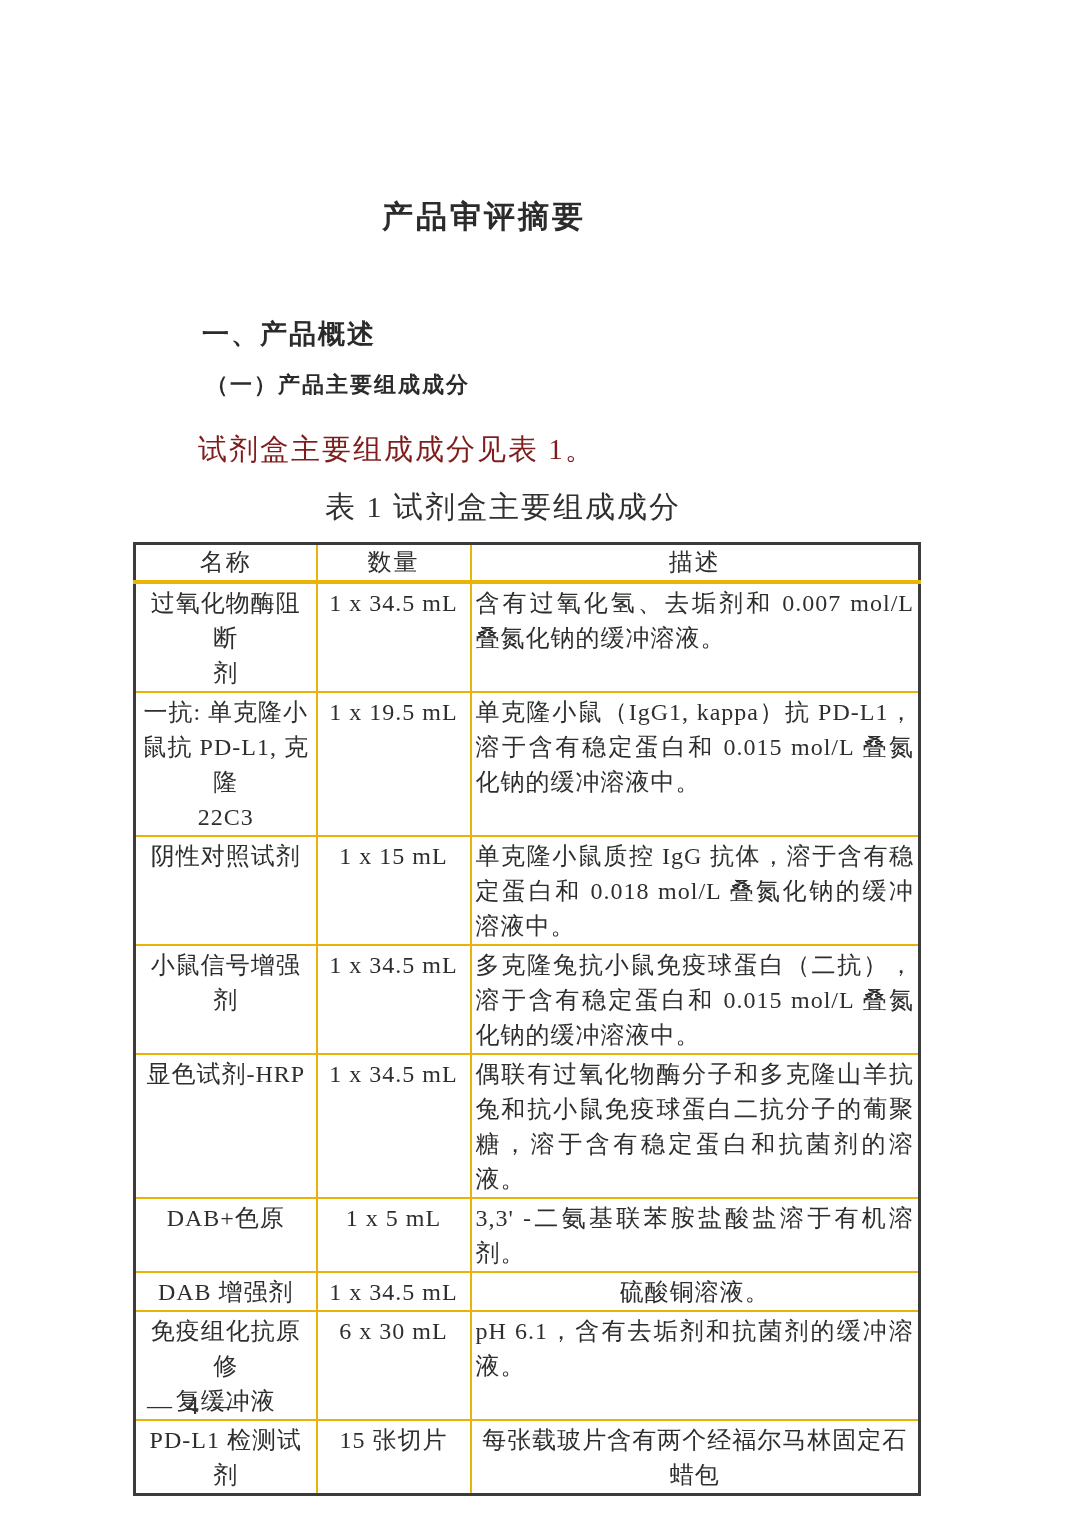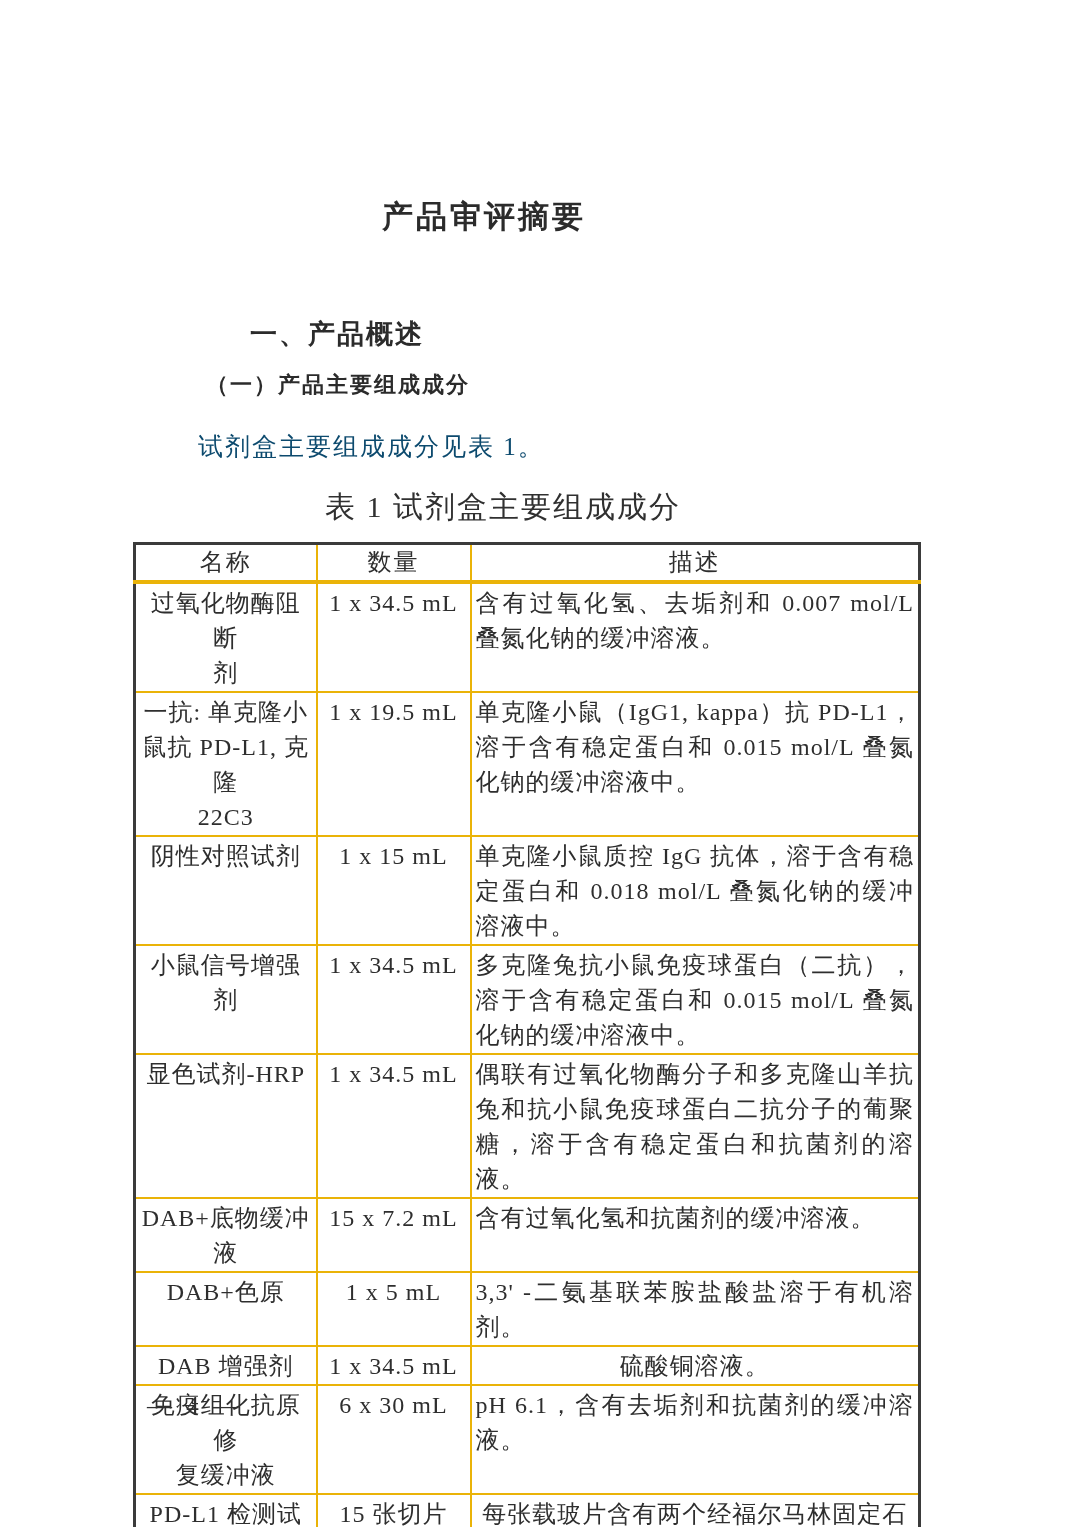--- a/index.html
+++ b/index.html
@@ -17,33 +17,32 @@
     font-size:31px;font-weight:bold;
     letter-spacing:3px;
     color:#2b2b2b;
   }
   .section-heading{
     position:absolute;top:316px;left:202px;
     font-size:27px;font-weight:bold;
     letter-spacing:2px;
     font-family:"Liberation Sans","DejaVu Sans",sans-serif;
     color:#2b2b2b;
-    margin-left:48px;
   }
   .subsection-heading{
     position:absolute;top:370px;left:206px;
     font-size:22px;font-weight:bold;
     letter-spacing:2px;
     color:#2b2b2b;
   }
   .intro-text{
     position:absolute;top:430px;left:198px;
-    font-size:25px;
+    font-size:29px;
     letter-spacing:2px;
-    color:#0c4a6e;
+    color:#7f1d1d;
   }
   .table-caption{
     position:absolute;top:487px;left:0;width:1036px;
     padding-right:30px;box-sizing:border-box;
     text-align:center;
     font-size:30px;
     letter-spacing:2px;
     color:#303030;
   }
   table.components{
@@ -153,25 +152,20 @@
       <tr class="h108">
         <td class="cell-name">小鼠信号增强剂</td>
         <td class="cell-qty">1 x 34.5 mL</td>
         <td class="cell-desc">多克隆兔抗小鼠免疫球蛋白（二抗），溶于含有稳定蛋白和 0.015 mol/L 叠氮化钠的缓冲溶液中。</td>
       </tr>
       <tr class="h107">
         <td class="cell-name">显色试剂-HRP</td>
         <td class="cell-qty">1 x 34.5 mL</td>
         <td class="cell-desc">偶联有过氧化物酶分子和多克隆山羊抗兔和抗小鼠免疫球蛋白二抗分子的葡聚糖，溶于含有稳定蛋白和抗菌剂的溶液。</td>
       </tr>
-      <tr class="h71">
-        <td class="cell-name">DAB+底物缓冲液</td>
-        <td class="cell-qty">15 x 7.2 mL</td>
-        <td class="cell-desc">含有过氧化氢和抗菌剂的缓冲溶液。</td>
-      </tr>
       <tr class="h72">
         <td class="cell-name">DAB+色原</td>
         <td class="cell-qty">1 x 5 mL</td>
         <td class="cell-desc">3,3' -二氨基联苯胺盐酸盐溶于有机溶剂。</td>
       </tr>
       <tr class="h37">
         <td class="cell-name">DAB 增强剂</td>
         <td class="cell-qty">1 x 34.5 mL</td>
         <td class="cell-desc">硫酸铜溶液。</td>
       </tr>

